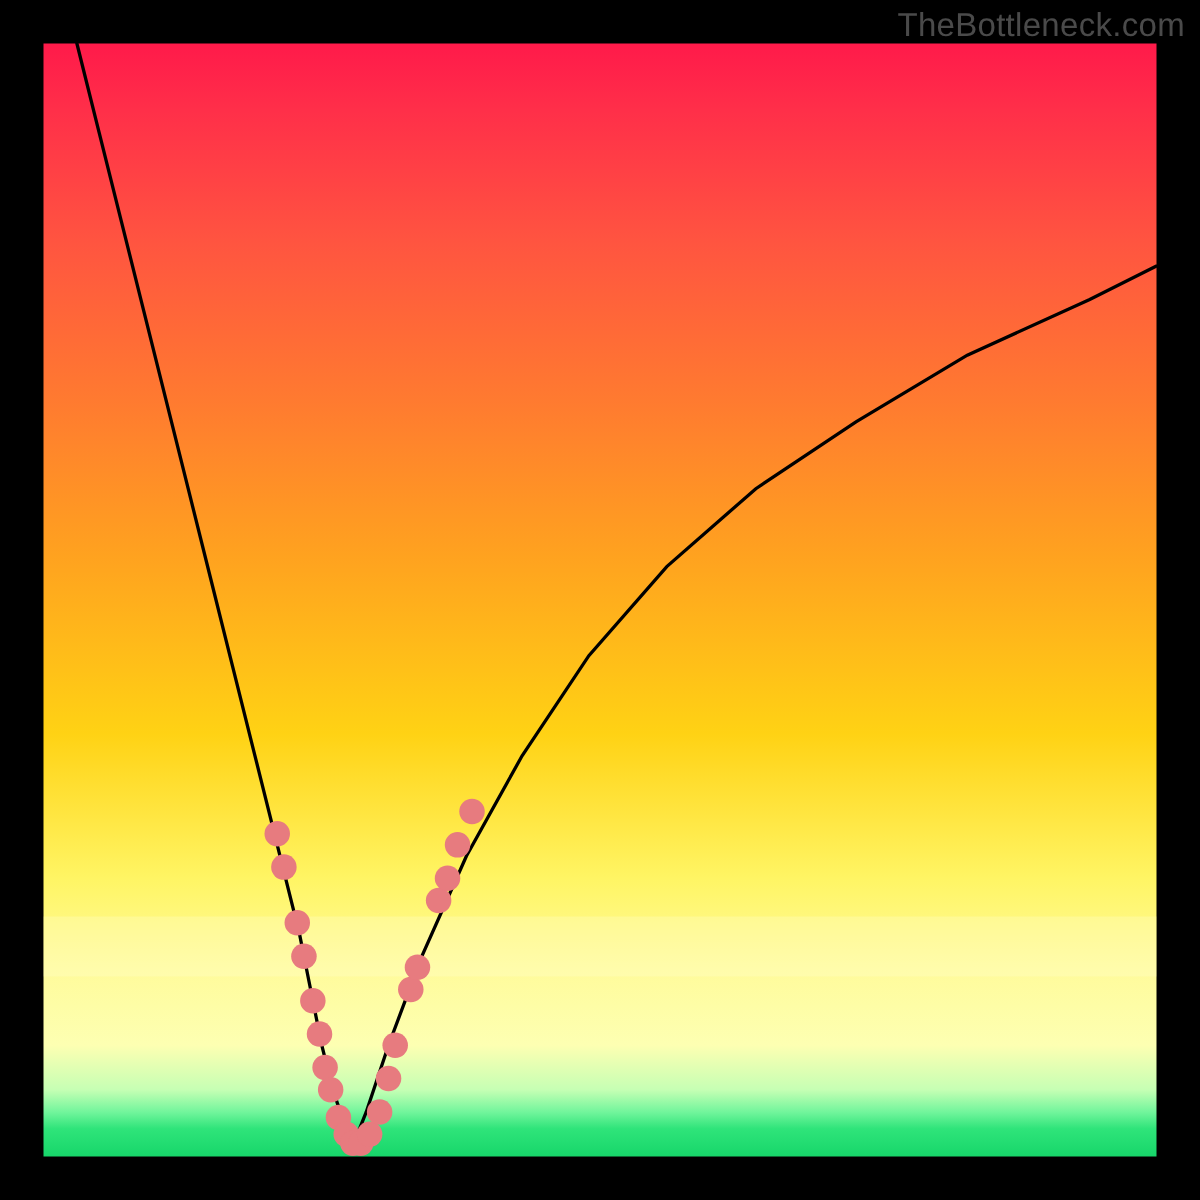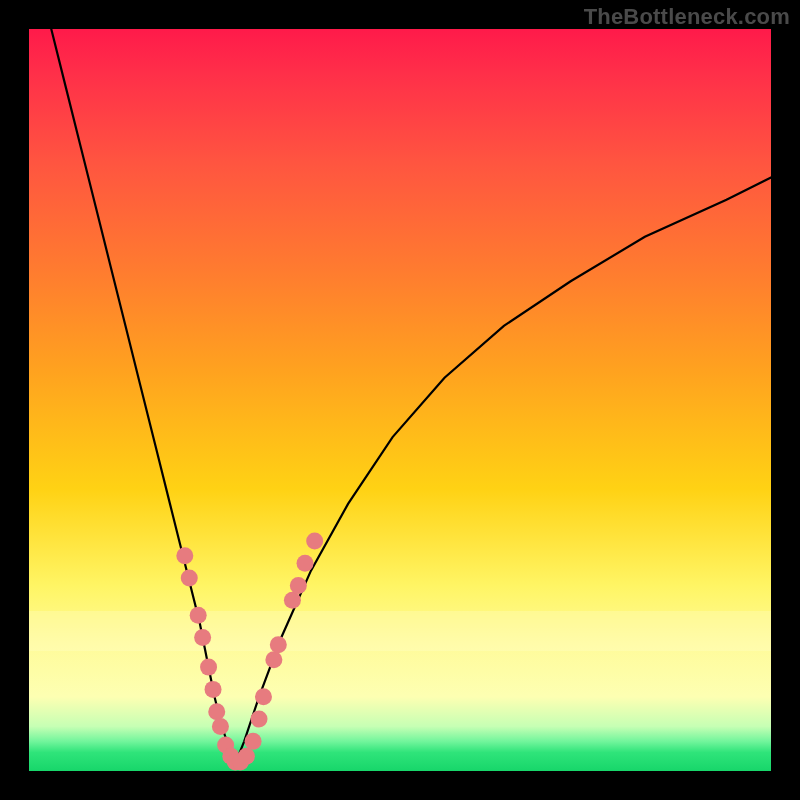--- a/index.html
+++ b/index.html
@@ -66,21 +66,21 @@
   .dot {
     fill: #e77b7f;
     stroke: none;
   }
   .attribution {
     position: absolute;
     top: 4px;
     right: 10px;
     font-family: Arial, Helvetica, sans-serif;
     font-size: 22px;
-    font-weight: 700;
+    font-weight: 400;
     color: #4a4a4a;
     letter-spacing: 0.2px;
   }
 </style>
 </head>
 <body>
 
 <div class="stage">
 
   <div class="plot">

